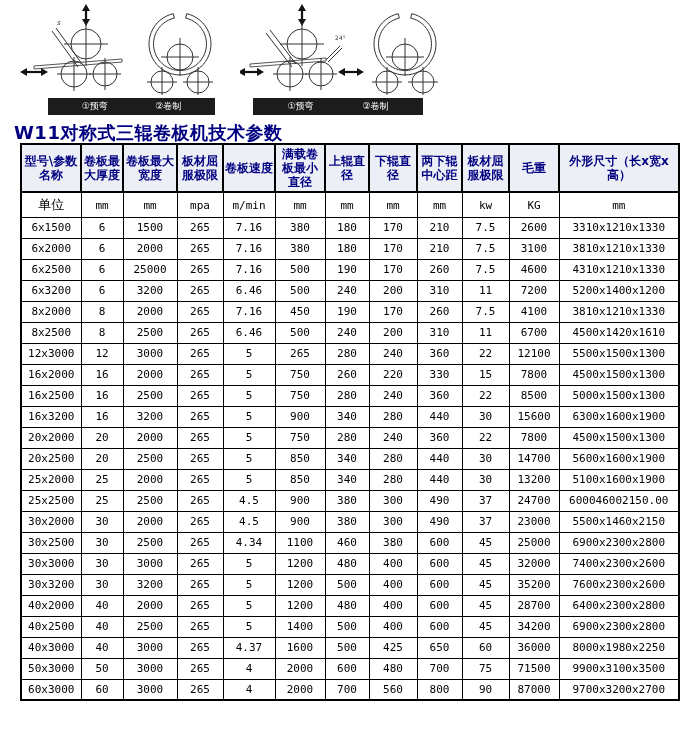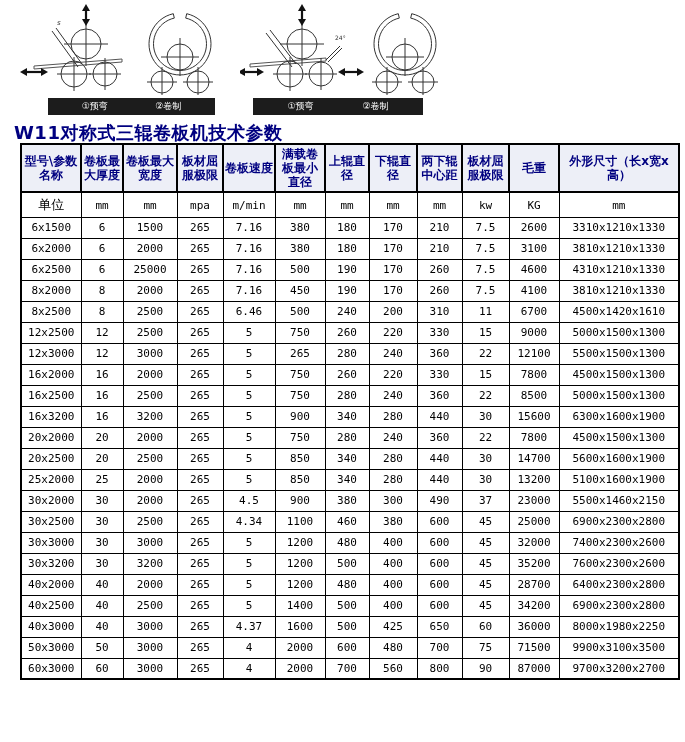--- a/index.html
+++ b/index.html
@@ -267,20 +267,34 @@
         <td>7.16</td>
         <td>500</td>
         <td>190</td>
         <td>170</td>
         <td>260</td>
         <td>7.5</td>
         <td>4600</td>
         <td>4310x1210x1330</td>
       </tr>
       <tr>
+        <td>6x3200</td>
+        <td>6</td>
+        <td>3200</td>
+        <td>265</td>
+        <td>6.46</td>
+        <td>500</td>
+        <td>240</td>
+        <td>200</td>
+        <td>310</td>
+        <td>11</td>
+        <td>7200</td>
+        <td>5200x1400x1200</td>
+      </tr>
+      <tr>
         <td>8x2000</td>
         <td>8</td>
         <td>2000</td>
         <td>265</td>
         <td>7.16</td>
         <td>450</td>
         <td>190</td>
         <td>170</td>
         <td>260</td>
         <td>7.5</td>
@@ -295,34 +309,20 @@
         <td>6.46</td>
         <td>500</td>
         <td>240</td>
         <td>200</td>
         <td>310</td>
         <td>11</td>
         <td>6700</td>
         <td>4500x1420x1610</td>
       </tr>
       <tr>
-        <td>12x2500</td>
-        <td>12</td>
-        <td>2500</td>
-        <td>265</td>
-        <td>5</td>
-        <td>750</td>
-        <td>260</td>
-        <td>220</td>
-        <td>330</td>
-        <td>15</td>
-        <td>9000</td>
-        <td>5000x1500x1300</td>
-      </tr>
-      <tr>
         <td>12x3000</td>
         <td>12</td>
         <td>3000</td>
         <td>265</td>
         <td>5</td>
         <td>265</td>
         <td>280</td>
         <td>240</td>
         <td>360</td>
         <td>22</td>
@@ -405,20 +405,34 @@
         <td>2000</td>
         <td>265</td>
         <td>5</td>
         <td>850</td>
         <td>340</td>
         <td>280</td>
         <td>440</td>
         <td>30</td>
         <td>13200</td>
         <td>5100x1600x1900</td>
+      </tr>
+      <tr>
+        <td>25x2500</td>
+        <td>25</td>
+        <td>2500</td>
+        <td>265</td>
+        <td>4.5</td>
+        <td>900</td>
+        <td>380</td>
+        <td>300</td>
+        <td>490</td>
+        <td>37</td>
+        <td>24700</td>
+        <td>600046002150.00</td>
       </tr>
       <tr>
         <td>30x2000</td>
         <td>30</td>
         <td>2000</td>
         <td>265</td>
         <td>4.5</td>
         <td>900</td>
         <td>380</td>
         <td>300</td>

